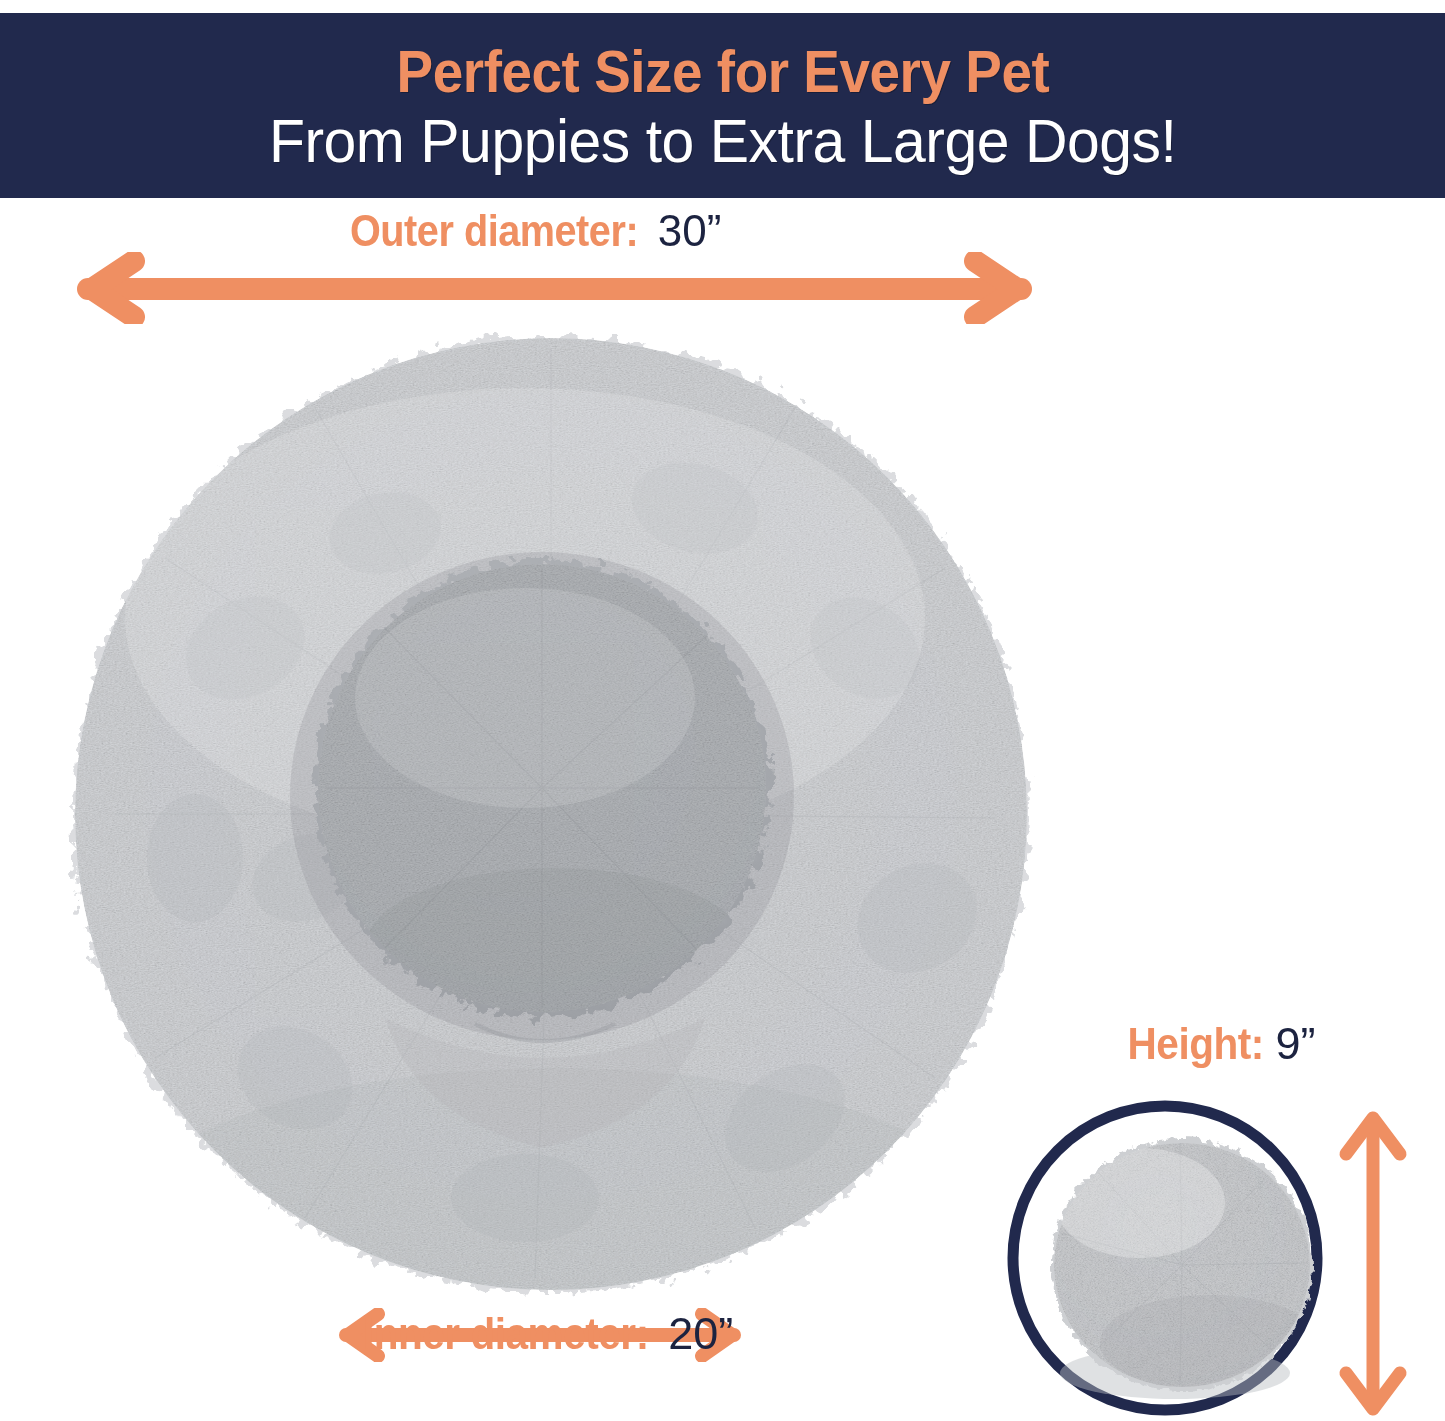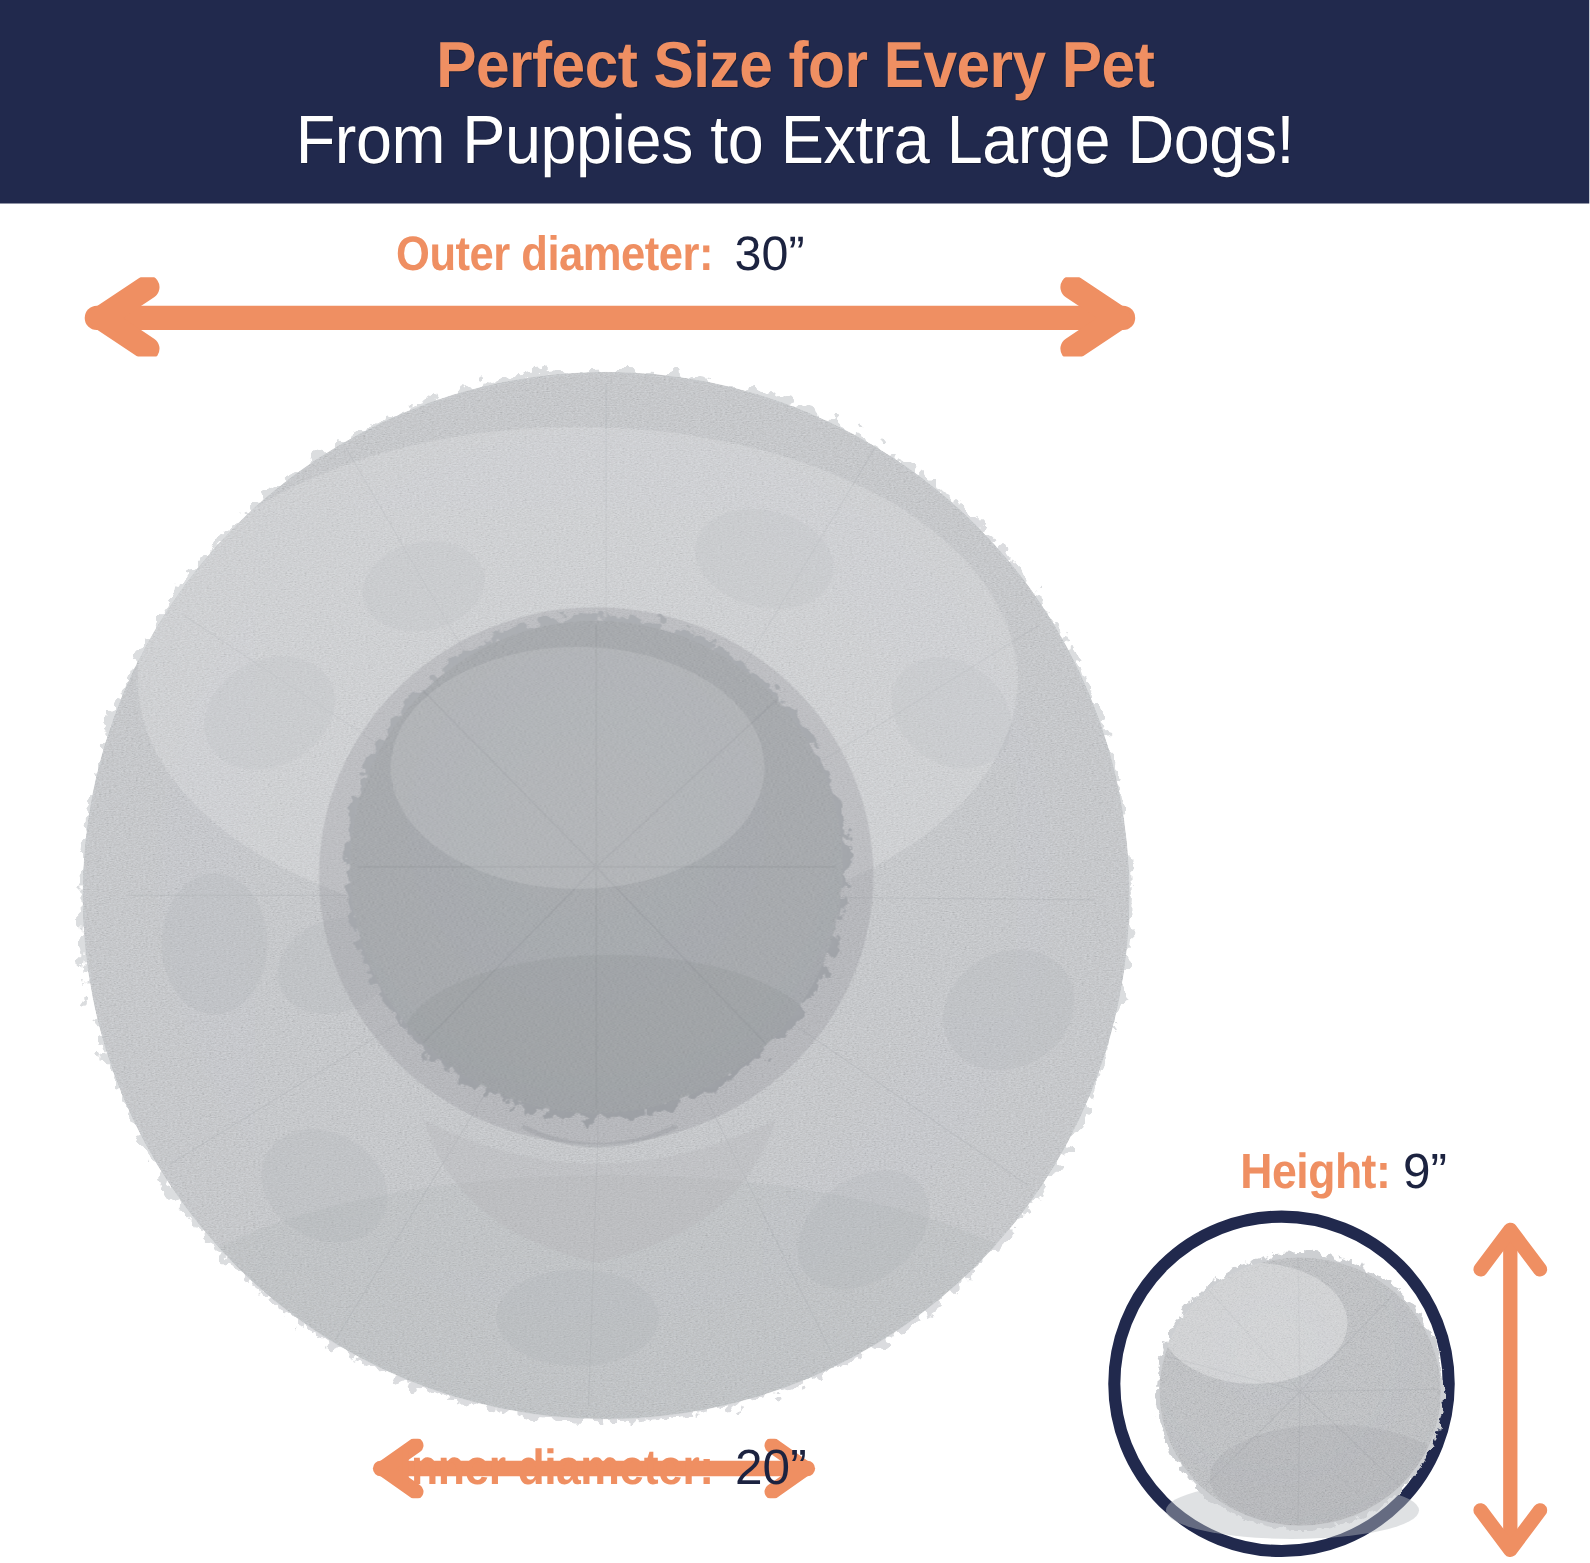--- a/index.html
+++ b/index.html
@@ -16,21 +16,21 @@
   #page {
     position:relative;
     width:1445px;
     height:1421px;
     background:#ffffff;
   }
 
   
   .header-banner {
     position:absolute;
-    left:0; top:0;
+    left:0; top:13px;
     width:1445px;
     height:185px;
     background:#21294d;
     display:flex;
     flex-direction:column;
     align-items:center;
     justify-content:center;
     padding-top:4px;
   }
   .header-title {
@@ -53,21 +53,21 @@
     transform:scaleX(0.95);
     line-height:1.05;
     margin-top:6px;
     text-shadow:1px 1px 0 rgba(0,0,0,0.25);
     white-space:nowrap;
   }
 
   
   .outer-dim-label {
     position:absolute;
-    left:10px; top:206px;
+    left:0; top:206px;
     width:1055px;
     text-align:center;
     white-space:nowrap;
   }
   .lbl-orange {
     font-size:44px;
     font-weight:bold;
     color:#ef8f62;
     transform:scaleX(0.9);
     display:inline-block;
@@ -117,21 +117,20 @@
   .inner-dim-label .lbl-orange,
   .inner-dim-label .lbl-navy { font-size:45px; }
 
   
   .height-label {
     position:absolute;
     left:1120px; top:1018px;
     width:310px;
     text-align:left;
     white-space:nowrap;
-    margin-top:21px;
   }
   .height-label .lbl-orange,
   .height-label .lbl-navy { font-size:45px; }
 
   
   .side-inset {
     position:absolute;
     left:1000px; top:1093px;
     width:330px; height:330px;
   }

